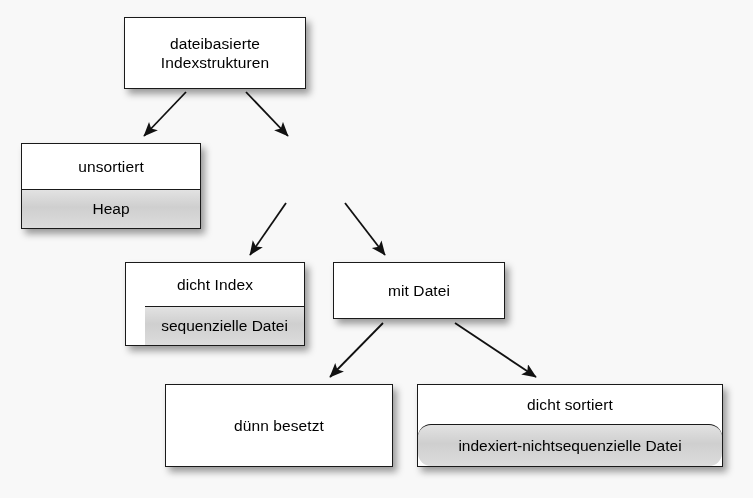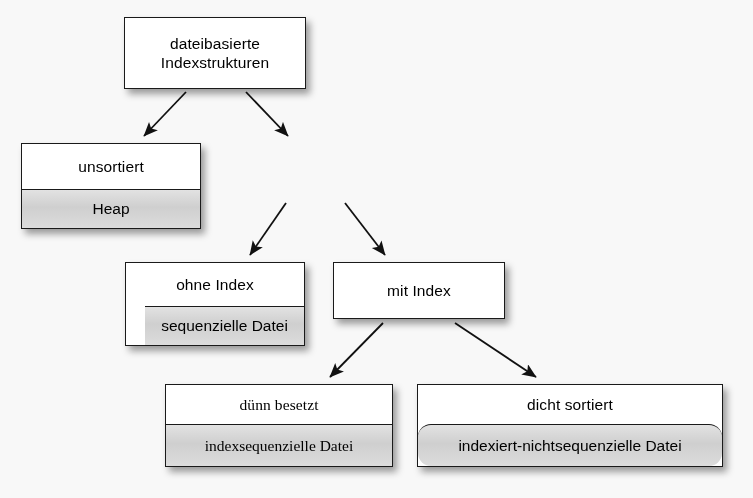--- a/index.html
+++ b/index.html
@@ -62,21 +62,21 @@
     text-align: center;
     padding: 0 8px;
     white-space: nowrap;
   }
   
   #node-root      { left: 124px; top: 17px;  width: 182px; height: 72px; }
   #node-unsorted  { left: 21px;  top: 143px; width: 180px; height: 86px; }
   #node-sorted    { left: 226px; top: 143px; width: 183px; height: 56px; }
   #node-noindex   { left: 125px; top: 262px; width: 180px; height: 84px; }
   #node-withindex { left: 333px; top: 262px; width: 172px; height: 57px; }
-  #node-sparse    { left: 165px; top: 384px; width: 228px; height: 83px; font-family: Liberation Serif, serif; }
+  #node-sparse    { left: 165px; top: 384px; width: 228px; height: 83px; }
   #node-dense     { left: 417px; top: 384px; width: 306px; height: 83px; }
 
   #node-unsorted  .node-sub { height: 38px; }
   #node-noindex   .node-sub { height: 38px; margin-left: 19px; }
   #node-sparse    .node-sub { height: 41px; }
   #node-dense     .node-sub { height: 41px; border-radius: 13px; }
 </style>
 </head>
 <body>
 
@@ -107,31 +107,30 @@
 Indexstrukturen</div>
   </div>
 
   <div class="node" id="node-unsorted">
     <div class="node-title">unsortiert</div>
     <div class="node-sub">Heap</div>
   </div>
 
 
   <div class="node" id="node-noindex">
-    <div class="node-title">ohne Index</div>
+    <div class="node-title">dicht Index</div>
     <div class="node-sub">sequenzielle Datei</div>
   </div>
 
   <div class="node" id="node-withindex">
-    <div class="node-title">mit Index</div>
+    <div class="node-title">mit Datei</div>
   </div>
 
   <div class="node" id="node-sparse">
     <div class="node-title">dünn besetzt</div>
-    <div class="node-sub">indexsequenzielle Datei</div>
   </div>
 
   <div class="node" id="node-dense">
     <div class="node-title">dicht sortiert</div>
     <div class="node-sub">indexiert-nichtsequenzielle Datei</div>
   </div>
 
 </div>
 
 </body></html>

